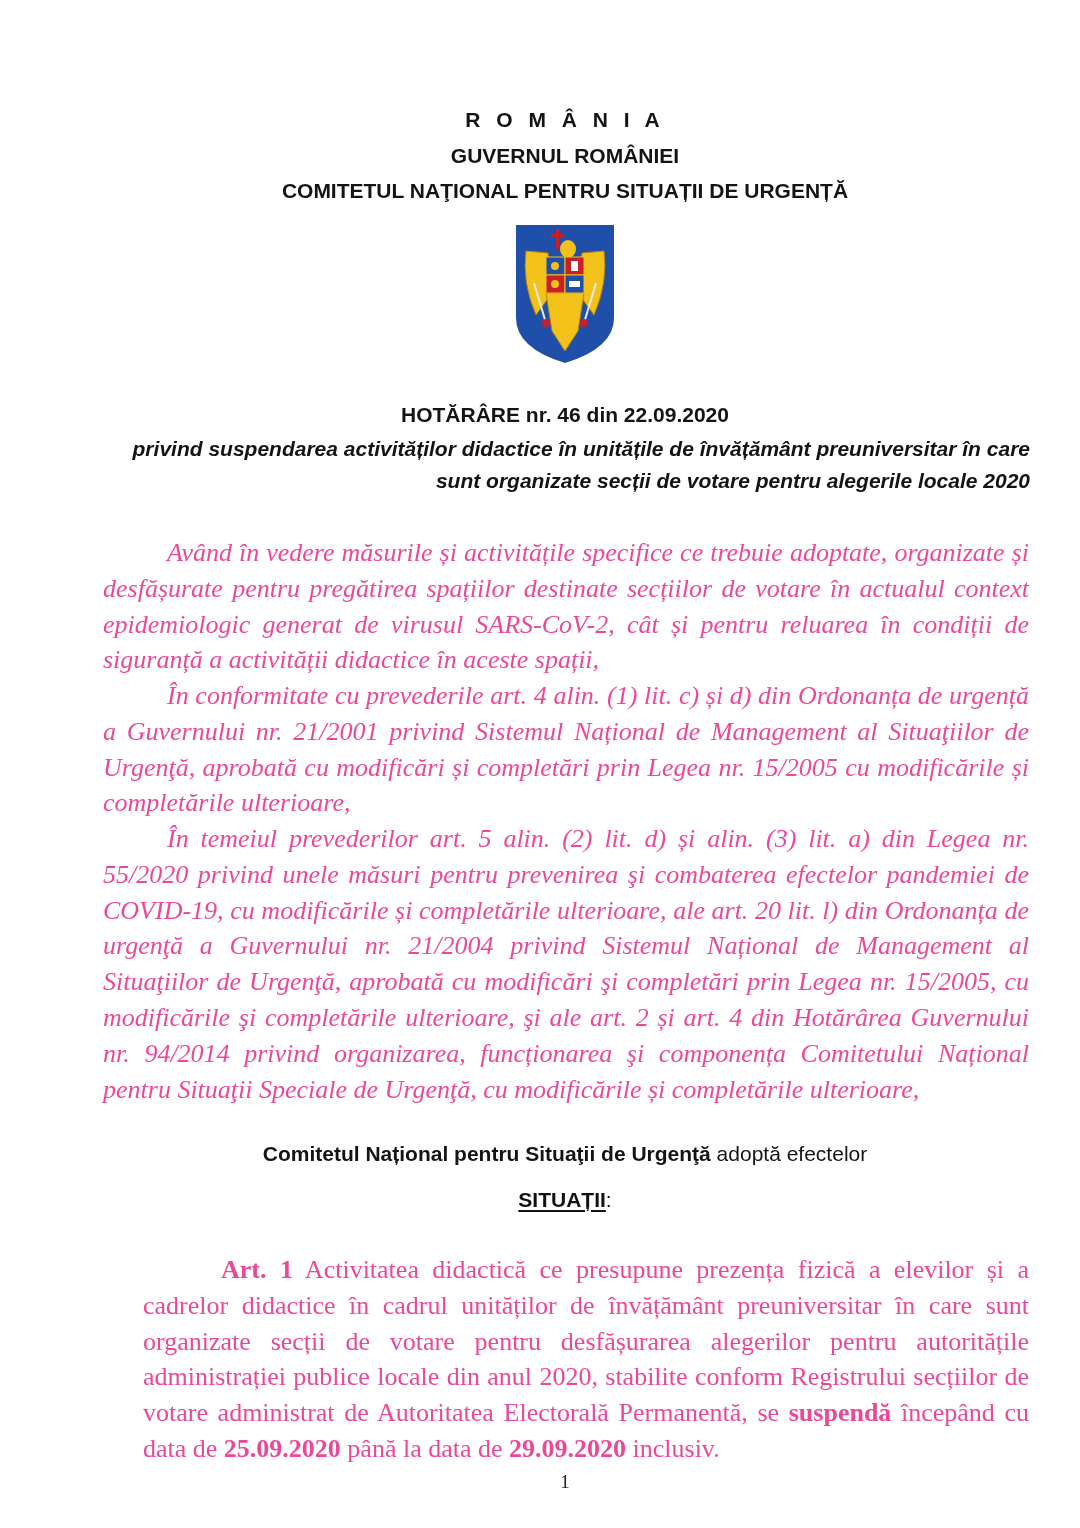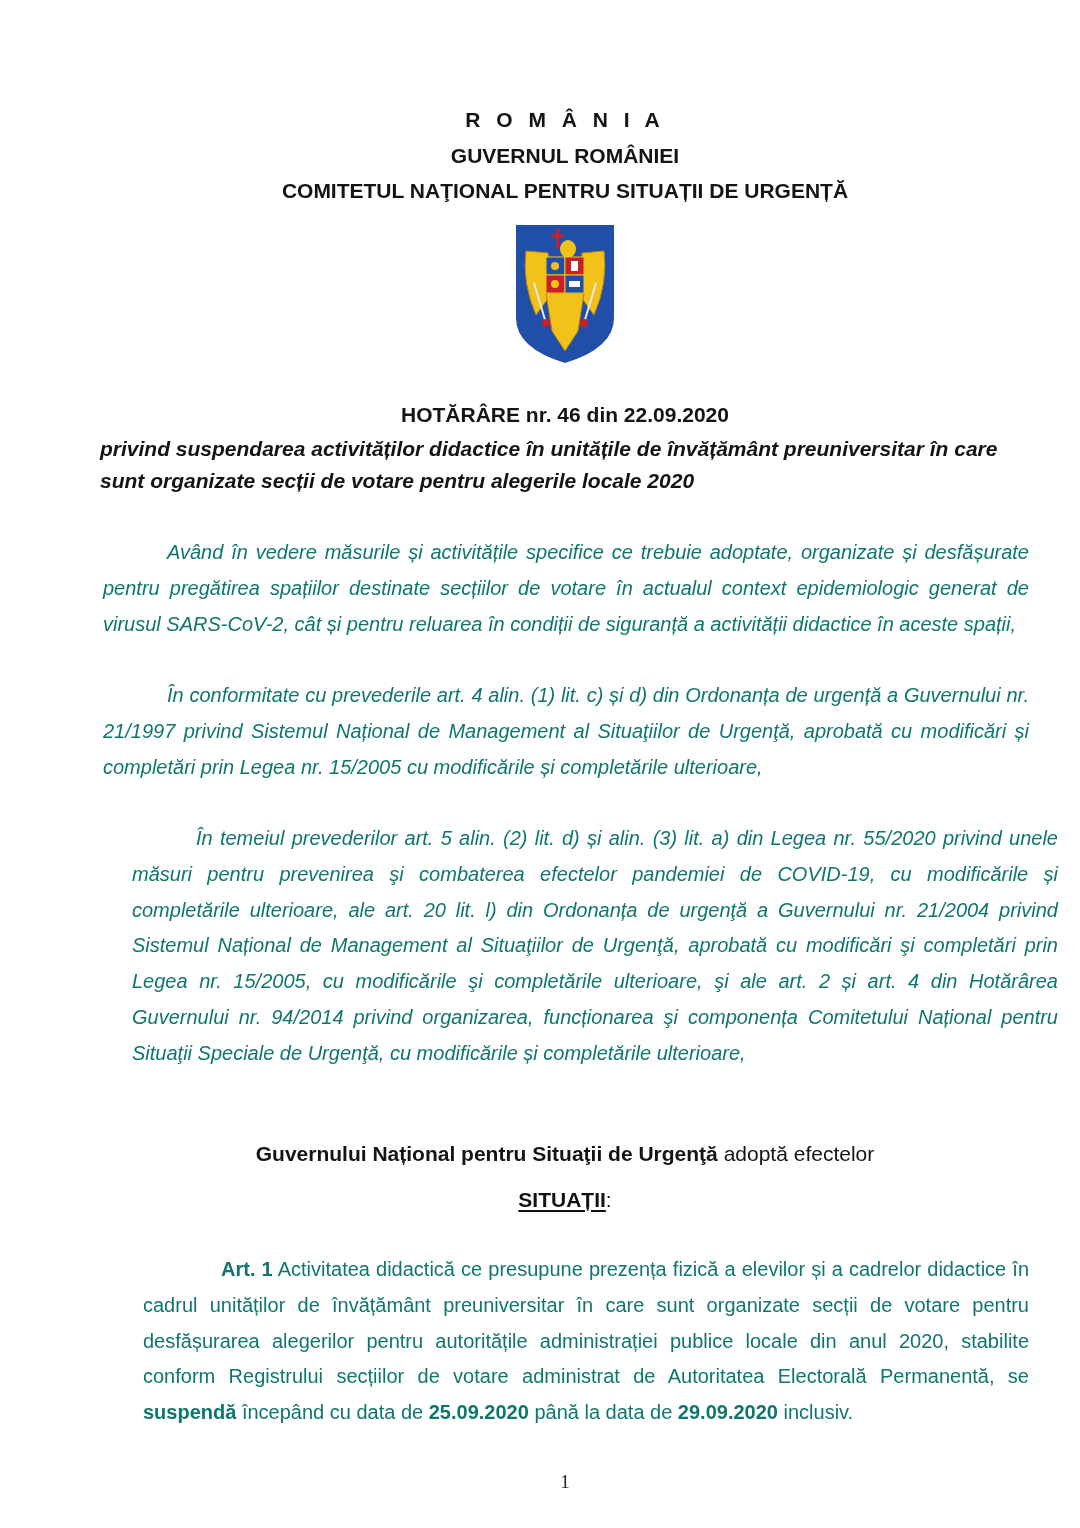--- a/index.html
+++ b/index.html
@@ -8,32 +8,32 @@
     font-family: "Liberation Sans", sans-serif; position: relative; overflow: hidden;
   }
   .page { position: absolute; left: 0; top: 16px; width: 1080px; height: 1528px; }
   .center { text-align: center; font-weight: bold; font-size: 21px; color: #141414; }
   .h-romania { position: absolute; top: 92px; left: 0; width: 1130px; letter-spacing: 5px; }
   .h-gov { position: absolute; top: 128px; left: 0; width: 1130px; }
   .h-cnsu { position: absolute; top: 163px; left: 0; width: 1130px; }
   .crest { position: absolute; left: 514px; top: 207px; width: 102px; height: 142px; }
   .title { position: absolute; top: 387px; left: 0; width: 1130px; }
   .subtitle {
-    position: absolute; top: 417px; left: 100px; width: 930px; text-align: left;
+    position: absolute; top: 417px; left: 100px; width: 930px; text-align: right;
     font-style: italic; font-weight: bold; font-size: 21px; line-height: 32px; color: #141414;
   }
   .body-block {
-    position: absolute; left: 103px; width: 926px; font-size: 20px; line-height: 35.8px;
-    text-align: justify; color: #0f766e; font-family: Liberation Sans, sans-serif;
+    position: absolute; left: 103px; width: 926px; font-size: 26px; line-height: 35.8px;
+    text-align: justify; color: #ec4899; font-family: Liberation Serif, serif;
   }
   .body-block p { margin: 0; text-indent: 64px; }
   .italic { font-style: italic; }
   .para1 { top: 519px; }
   .para2 { top: 662px; }
-  .para3 { top: 805px; margin-left: 29px; }
+  .para3 { top: 805px; }
   .adopt { position: absolute; top: 1126px; left: 0; width: 1130px; text-align: center; font-size: 21px; color: #141414; }
   .adopt b { font-weight: bold; }
   .hot2 { position: absolute; top: 1172px; left: 0; width: 1130px; text-align: center; font-size: 21px; font-weight: bold; }
   .hot2 u { text-decoration: underline; text-underline-offset: 3px; }
   .art1 { top: 1236px; }
   .art1 p { text-indent: 78px; margin-left: 40px; }
   .pagenum {
     position: absolute; top: 1455px; left: 0; width: 1130px; text-align: center;
     font-family: "Liberation Serif", serif; font-size: 19px; color: #222;
   }
@@ -74,28 +74,28 @@
     <circle cx="70" cy="100" r="4" fill="#c8202a"></circle>
   </svg>
 
   <div class="center title">HOTĂRÂRE nr. 46 din 22.09.2020</div>
   <div class="subtitle">privind suspendarea activităților didactice în unitățile de învățământ preuniversitar în care sunt organizate secții de votare pentru alegerile locale 2020</div>
 
   <div class="body-block italic para1">
     <p>Având în vedere măsurile și activitățile specifice ce trebuie adoptate, organizate și desfășurate pentru pregătirea spațiilor destinate secțiilor de votare în actualul context epidemiologic generat de virusul SARS-CoV-2, cât și pentru reluarea în condiții de siguranță a activității didactice în aceste spații,</p>
   </div>
   <div class="body-block italic para2">
-    <p>În conformitate cu prevederile art. 4 alin. (1) lit. c) și d) din Ordonanța de urgență a Guvernului nr. 21/1997 privind Sistemul Național de Management al Situaţiilor de Urgenţă, aprobată cu modificări și completări prin Legea nr. 15/2005 cu modificările și completările ulterioare,</p>
+    <p>În conformitate cu prevederile art. 4 alin. (1) lit. c) și d) din Ordonanța de urgență a Guvernului nr. 21/2001 privind Sistemul Național de Management al Situaţiilor de Urgenţă, aprobată cu modificări și completări prin Legea nr. 15/2005 cu modificările și completările ulterioare,</p>
   </div>
   <div class="body-block italic para3">
     <p>În temeiul prevederilor art. 5 alin. (2) lit. d) și alin. (3) lit. a) din Legea nr. 55/2020 privind unele măsuri pentru prevenirea şi combaterea efectelor pandemiei de COVID-19, cu modificările și completările ulterioare, ale art. 20 lit. l) din Ordonanța de urgenţă a Guvernului nr. 21/2004 privind Sistemul Național de Management al Situaţiilor de Urgenţă, aprobată cu modificări şi completări prin Legea nr. 15/2005, cu modificările şi completările ulterioare, şi ale art. 2 și art. 4 din Hotărârea Guvernului nr. 94/2014 privind organizarea, funcționarea şi componența Comitetului Național pentru Situaţii Speciale de Urgenţă, cu modificările și completările ulterioare,</p>
   </div>
 
   <div class="adopt">
-    <b>Guvernului Național pentru Situaţii de Urgenţă</b><span> adoptă efectelor</span>
+    <b>Comitetul Național pentru Situaţii de Urgenţă</b><span> adoptă efectelor</span>
   </div>
   <div class="hot2">
     <u>SITUAȚII</u><span style="font-weight:normal">:</span>
   </div>
 
   <div class="body-block art1">
     <p><b>Art. 1</b><span> Activitatea didactică ce presupune prezența fizică a elevilor și a cadrelor didactice în cadrul unităților de învățământ preuniversitar în care sunt organizate secții de votare pentru desfășurarea alegerilor pentru autoritățile administrației publice locale din anul 2020, stabilite conform Registrului secțiilor de votare administrat de Autoritatea Electorală Permanentă, se </span><b>suspendă</b><span> începând cu data de </span><b>25.09.2020</b><span> până la data de </span><b>29.09.2020</b><span> inclusiv.</span></p>
   </div>
 
   <div class="pagenum">1</div>

